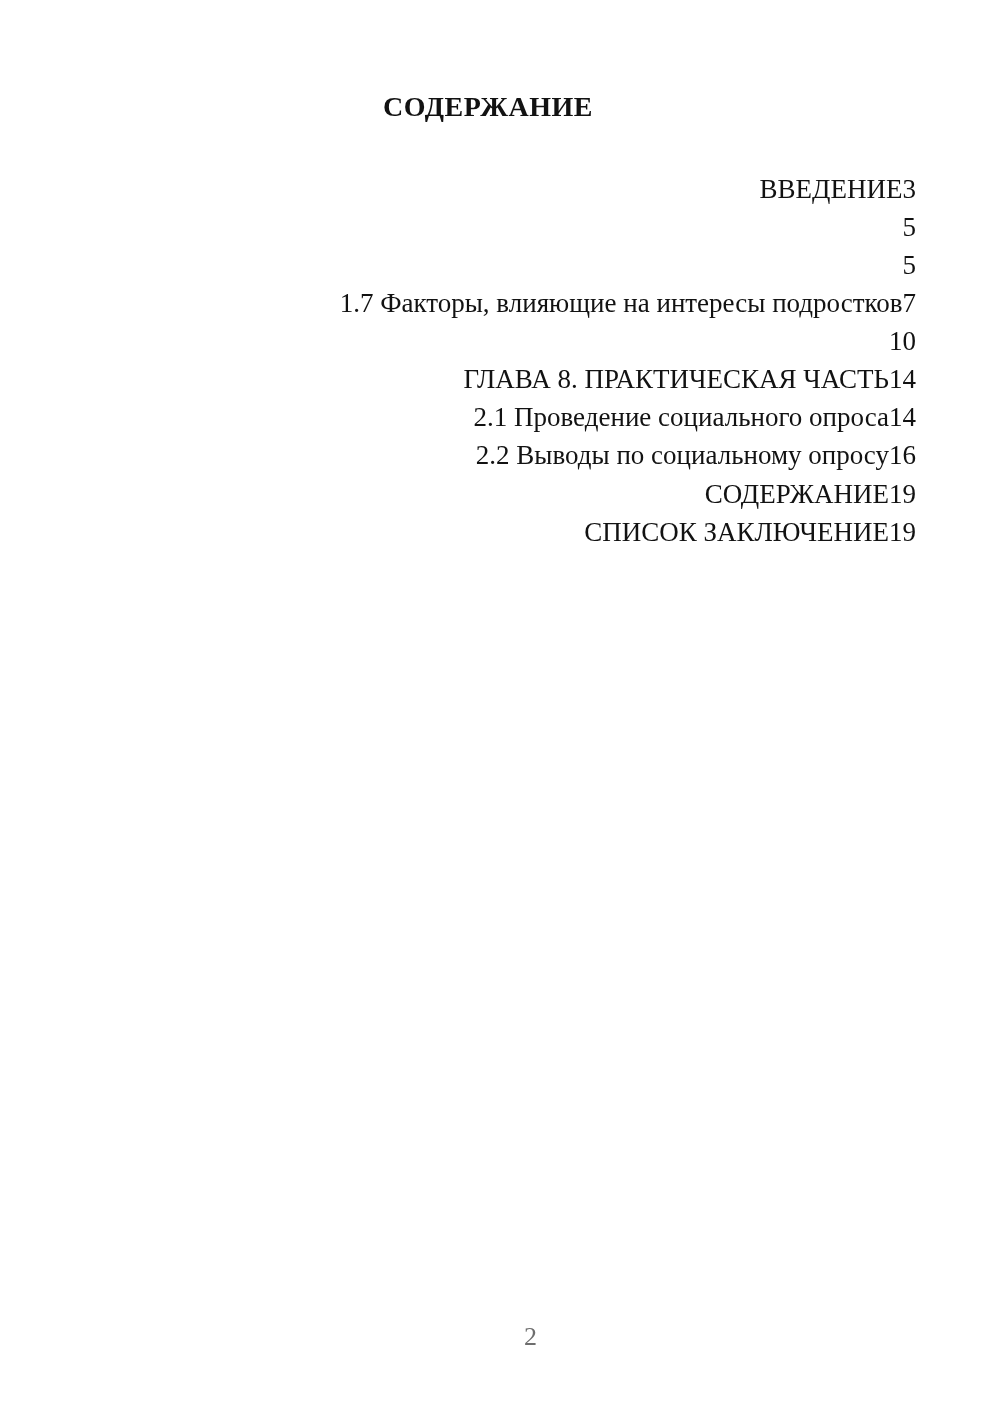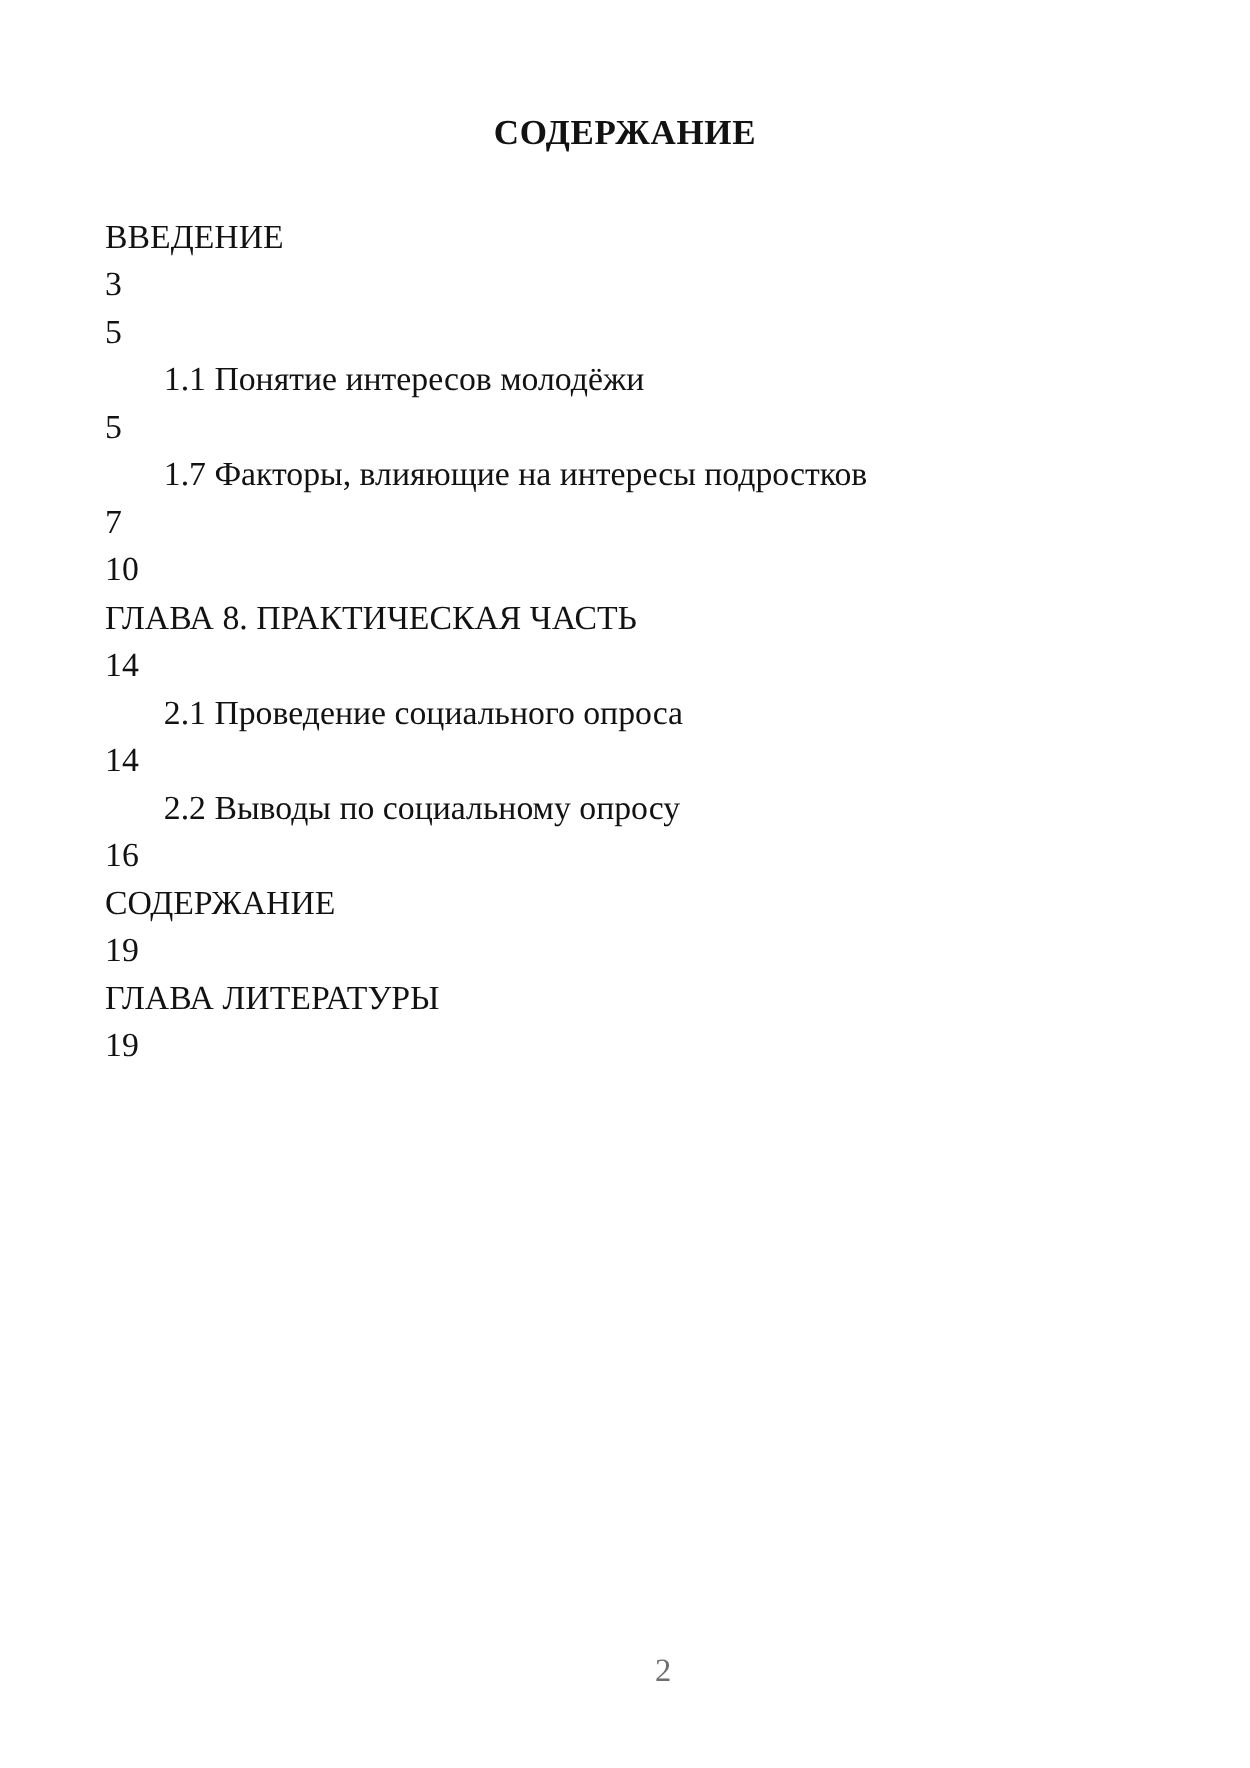--- a/index.html
+++ b/index.html
@@ -6,21 +6,21 @@
     margin: 0;
     padding: 0;
     background: #ffffff;
   }
   .page {
     position: relative;
     width: 1000px;
     height: 1414px;
     background: #ffffff;
     box-sizing: border-box;
-    padding: 92px 84px 0 84px;
+    padding: 92px 84px 0 60px;
     font-family: "Liberation Serif", "DejaVu Serif", serif;
     color: #121212;
     overflow: hidden;
   }
   .doc-title {
     text-align: center;
     font-weight: bold;
     font-size: 28px;
     line-height: 1.1;
     letter-spacing: 0.5px;
@@ -28,21 +28,20 @@
   .toc {
     margin-top: 47px;
   }
   .toc-entry {
     display: flex;
     justify-content: flex-end;
     align-items: baseline;
     font-size: 27px;
     line-height: 38.1px;
     white-space: nowrap;
-    flex-direction: column;
   }
   .toc-entry .toc-label {
     padding-left: 0;
   }
   .toc-entry.sub .toc-label {
     padding-left: 47px;
   }
   .toc-page {
     text-align: right;
   }
@@ -64,21 +63,20 @@
 
   <div class="toc">
       <div class="toc-entry">
         <span class="toc-label">ВВЕДЕНИЕ</span>
         <span class="toc-page">3</span>
       </div>
       <div class="toc-entry">
         <span class="toc-page">5</span>
       </div>
       <div class="toc-entry sub">
-        <span class="toc-label">1.1 Понятие интересов молодёжи</span>
         <span class="toc-page">5</span>
       </div>
       <div class="toc-entry sub">
         <span class="toc-label">1.7 Факторы, влияющие на интересы подростков</span>
         <span class="toc-page">7</span>
       </div>
       <div class="toc-entry sub">
         <span class="toc-page">10</span>
       </div>
       <div class="toc-entry">
@@ -91,19 +89,19 @@
       </div>
       <div class="toc-entry sub">
         <span class="toc-label">2.2 Выводы по социальному опросу</span>
         <span class="toc-page">16</span>
       </div>
       <div class="toc-entry">
         <span class="toc-label">СОДЕРЖАНИЕ</span>
         <span class="toc-page">19</span>
       </div>
       <div class="toc-entry">
-        <span class="toc-label">ГЛАВА ЛИТЕРАТУРЫ</span>
+        <span class="toc-label">СПИСОК ЗАКЛЮЧЕНИЕ</span>
         <span class="toc-page">19</span>
       </div>
     </div>
 
   <div class="footer-page-num">2</div>
 </div>
 
 </body></html>

